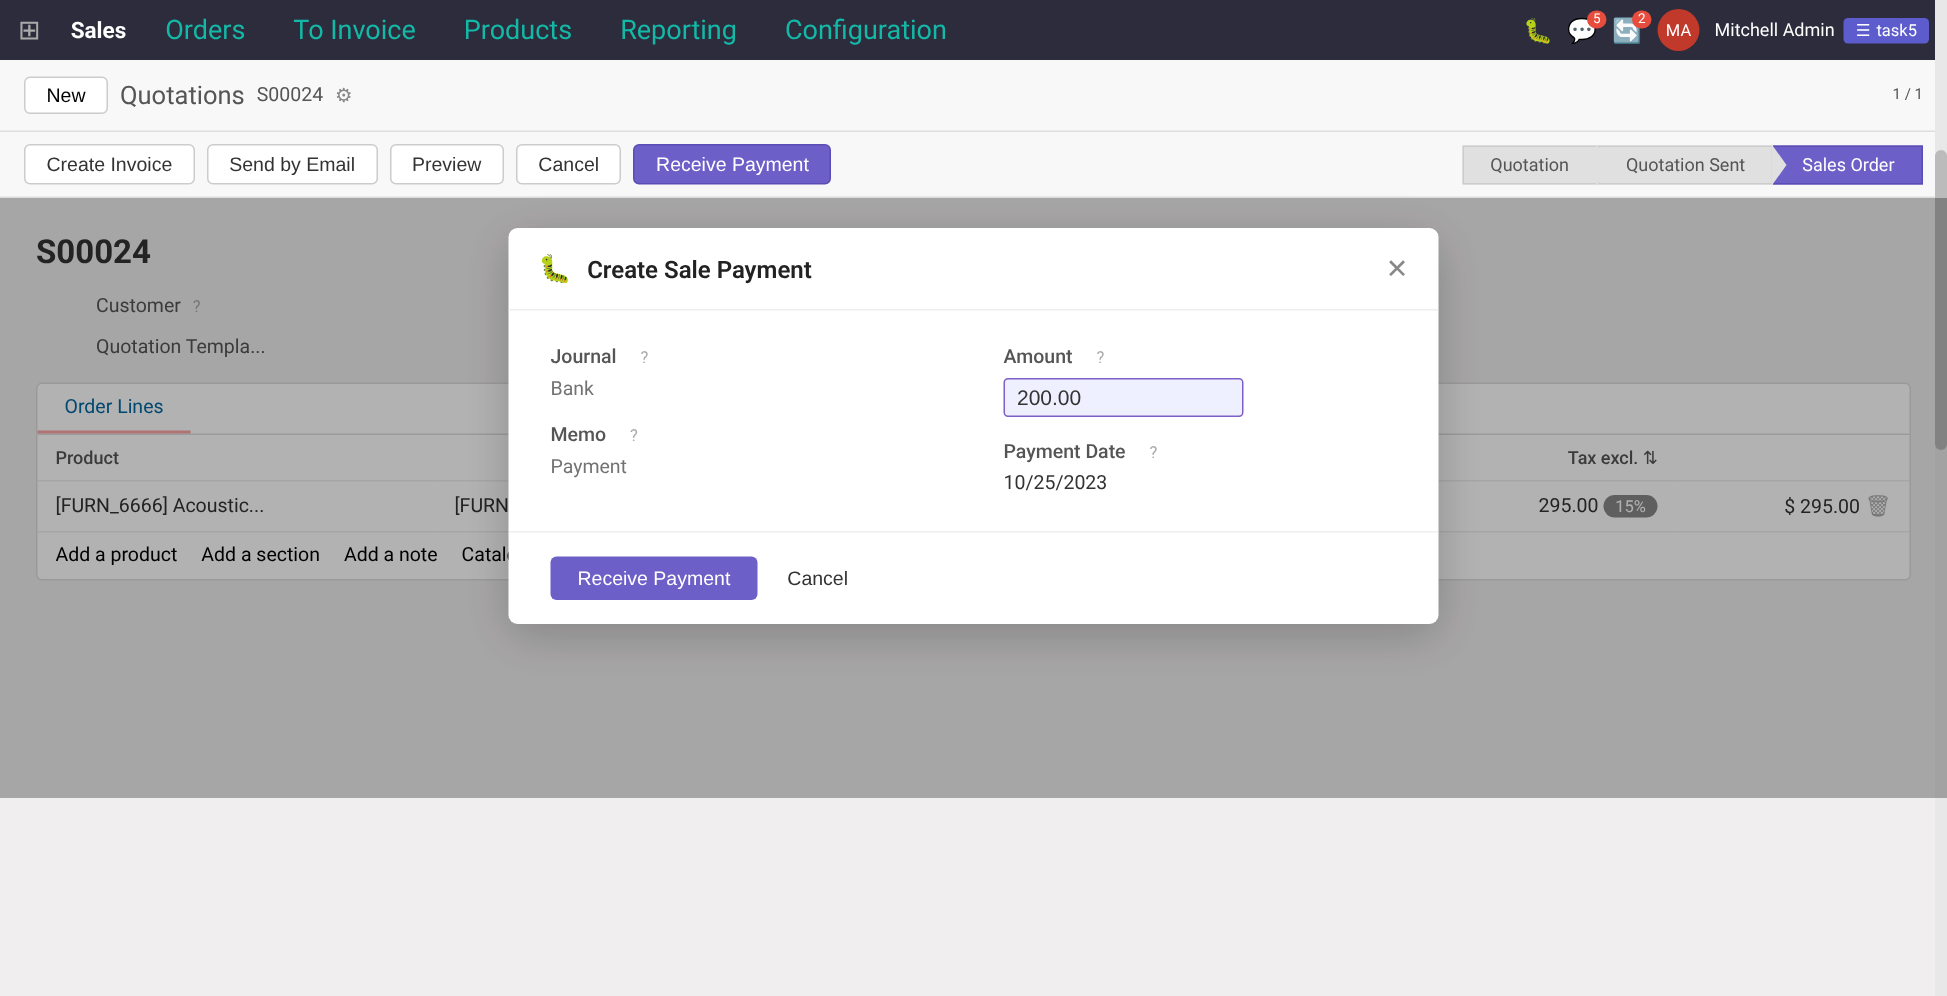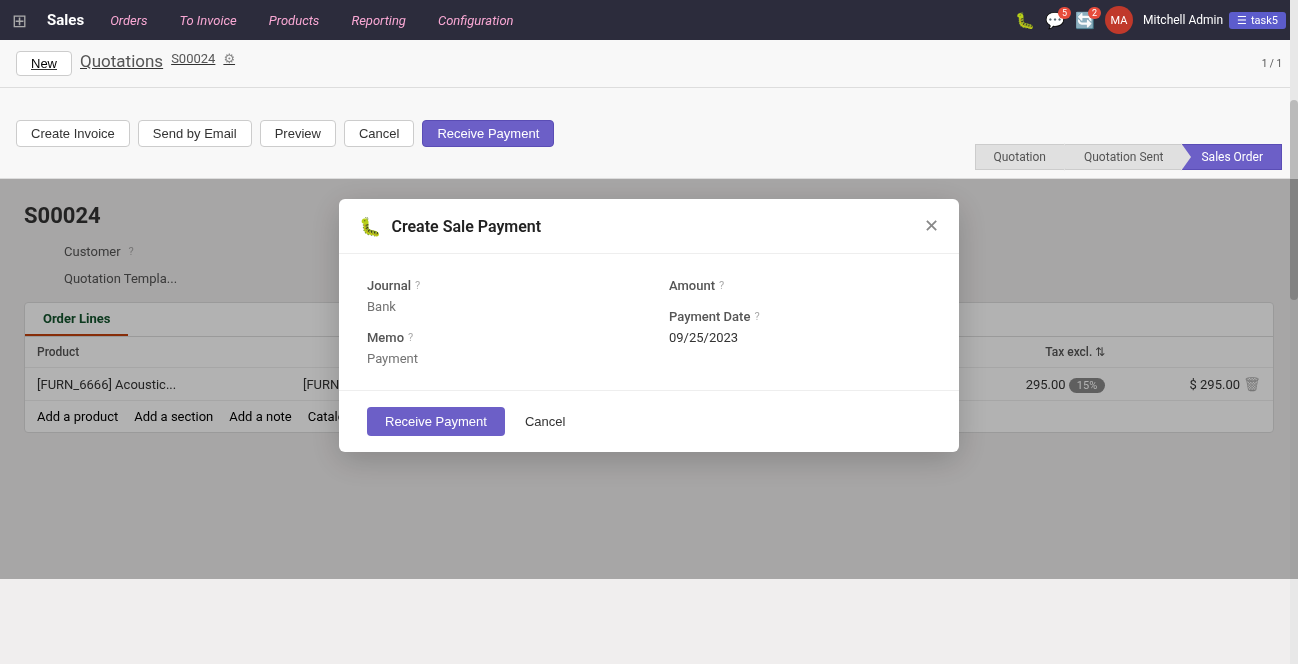--- a/index.html
+++ b/index.html
@@ -10,40 +10,40 @@
       background: #2c2c3c;
       color: #ccc;
       display: flex;
       align-items: center;
       height: 40px;
       padding: 0 12px;
       gap: 20px;
     }
     .nav-apps-icon { color: #aaa; font-size: 18px; cursor: pointer; }
     .nav-brand { color: white; font-weight: bold; font-size: 15px; }
-    .nav-item { color: #f9a8d4; font-size: 13px; cursor: pointer; padding: 4px 6px; font-style: italic; }
+    .nav-item { color: #14b8a6; font-size: 18px; cursor: pointer; padding: 4px 6px; }
     .nav-spacer { flex: 1; }
     .nav-icons { display: flex; align-items: center; gap: 10px; }
     .nav-icon-badge { position: relative; display: inline-flex; align-items: center; color: #ccc; font-size: 16px; }
     .badge { position: absolute; top: -4px; right: -6px; background: #e74c3c; color: white; font-size: 9px; border-radius: 8px; padding: 1px 4px; }
     .nav-user { display: flex; align-items: center; gap: 6px; color: white; font-size: 12px; }
     .nav-avatar { width: 28px; height: 28px; border-radius: 50%; background: #c0392b; display: flex; align-items: center; justify-content: center; color: white; font-size: 11px; }
     .nav-task-badge { background: #5c5ccc; color: white; font-size: 11px; padding: 2px 8px; border-radius: 3px; display: flex; align-items: center; gap: 4px; }
 
     
     .breadcrumb-bar {
       background: #f8f8f8;
       border-bottom: 1px solid #ddd;
       padding: 8px 16px;
       display: flex;
       align-items: center;
       justify-content: space-between;
       height: 48px;
     }
-    .breadcrumb { display: flex; align-items: flex-start; gap: 8px; text-decoration: underline; }
+    .breadcrumb { display: flex; align-items: center; gap: 8px; }
     .new-btn {
       background: white;
       border: 1px solid #ccc;
       border-radius: 4px;
       padding: 4px 14px;
       font-size: 13px;
       cursor: pointer;
       font-weight: 500;
     }
     .breadcrumb-text { font-size: 17px; color: #555; }
@@ -80,21 +80,20 @@
     }
     .status-steps { margin-left: auto; display: flex; align-items: center; }
     .step {
       background: #e0e0e0;
       color: #555;
       padding: 5px 18px;
       font-size: 12px;
       border: 1px solid #ccc;
       cursor: pointer;
       position: relative;
-      margin-top: 48px;
     }
     .step:not(:last-child)::after {
       content: '';
       position: absolute;
       right: -10px;
       top: 50%;
       transform: translateY(-50%);
       border-left: 10px solid #e0e0e0;
       border-top: 14px solid transparent;
       border-bottom: 14px solid transparent;
@@ -145,21 +144,21 @@
       align-items: center;
       padding: 16px 20px;
       border-bottom: 1px solid #eee;
     }
     .modal-icon { color: #6c5fc7; font-size: 18px; margin-right: 10px; }
     .modal-title { font-size: 16px; font-weight: 600; color: #222; flex: 1; }
     .modal-close { cursor: pointer; color: #888; font-size: 18px; background: none; border: none; }
     .modal-body { padding: 24px 28px; }
     .modal-grid { display: grid; grid-template-columns: 1fr 1fr; gap: 20px 40px; }
     .modal-field { display: flex; flex-direction: column; gap: 6px; }
-    .modal-field-row { display: flex; align-items: center; gap: 4px; text-align: right; }
+    .modal-field-row { display: flex; align-items: center; gap: 16px; text-align: right; }
     .modal-field-label { font-size: 13px; color: #555; font-weight: 500; }
     .modal-field-value { font-size: 13px; color: #737373; }
     .modal-field-input {
       border: 1px solid #7c5fc7;
       border-radius: 3px;
       padding: 4px 8px;
       font-size: 14px;
       width: 160px;
       background: #eef0ff;
       color: #333;
@@ -189,21 +188,21 @@
       color: #333;
       font-size: 13px;
       cursor: pointer;
       padding: 7px 10px;
     }
 
     
     .order-lines-section { background: white; border: 1px solid #ddd; border-radius: 4px; margin-top: 16px; }
     .order-tabs { display: flex; border-bottom: 1px solid #ddd; }
     .order-tab { padding: 8px 18px; font-size: 13px; color: #555; cursor: pointer; border-bottom: 2px solid transparent; }
-    .order-tab.active { border-bottom: 2px solid #c2410c; color: #14532d; font-weight: 700; }
+    .order-tab.active { border-bottom: 2px solid #fca5a5; color: #0369a1; font-weight: 400; }
     .order-table { width: 100%; border-collapse: collapse; }
     .order-table th { text-align: left; padding: 8px 12px; font-size: 12px; color: #555; border-bottom: 1px solid #eee; font-weight: 500; }
     .order-table td { padding: 8px 12px; font-size: 13px; border-bottom: 1px solid #eee; }
     .order-table .text-right { text-align: right; }
     .tag-badge { background: #888; color: white; border-radius: 12px; padding: 1px 8px; font-size: 11px; }
     .add-links { display: flex; gap: 16px; padding: 8px 12px; }
     .add-link { color: #000000; font-size: 13px; cursor: pointer; }
     .delete-icon { color: #aaa; cursor: pointer; font-size: 14px; }
 
     
@@ -366,27 +365,28 @@
               <span class="modal-field-value">Payment</span>
             </div>
           </div>
 
           <div>
             <div class="modal-field">
               <div class="modal-field-row">
                 <span class="modal-field-label">Amount</span>
                 <span class="help-icon">?</span>
               </div>
+              <input class="modal-field-input" type="text" value="200.00" style="">
             </div>
             <div class="modal-field" style="margin-top:16px;">
               <div class="modal-field-row">
                 <span class="modal-field-label">Payment Date</span>
                 <span class="help-icon">?</span>
               </div>
-              <span class="modal-field-date">09/25/2023</span>
+              <span class="modal-field-date">10/25/2023</span>
             </div>
           </div>
         </div>
       </div>
       <div class="modal-footer">
         <button class="modal-btn-primary">Receive Payment</button>
         <button class="modal-btn-cancel">Cancel</button>
       </div>
     </div>
   </div>

